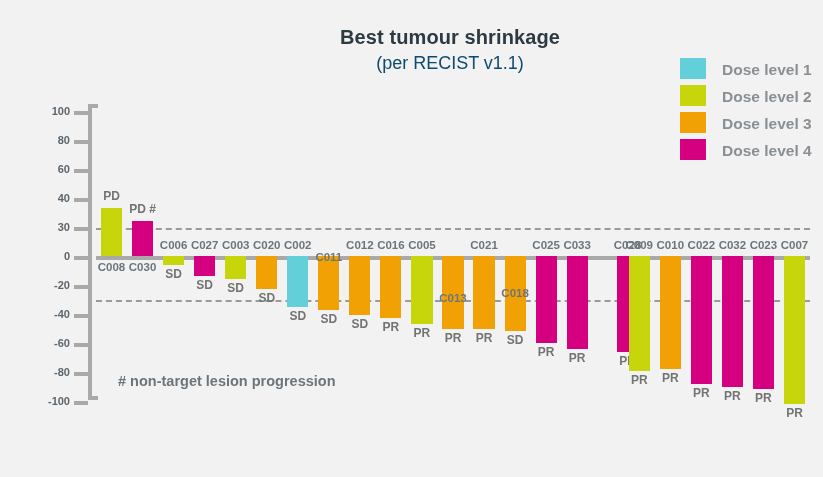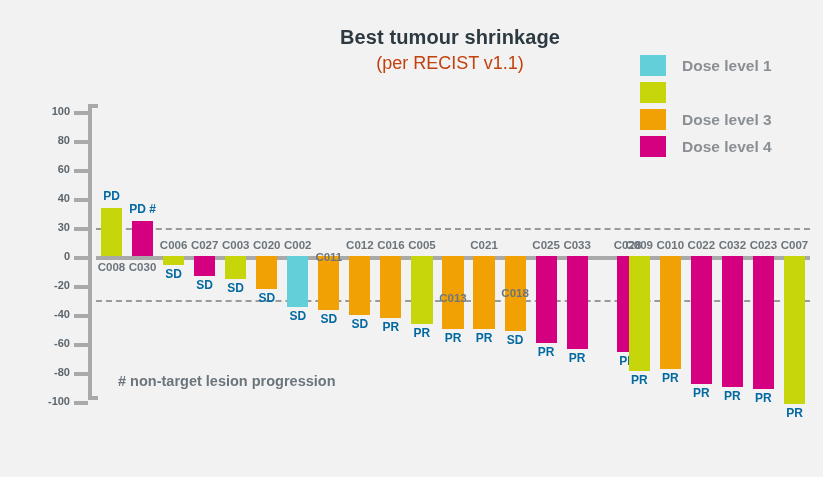--- a/index.html
+++ b/index.html
@@ -33,35 +33,36 @@
   .chart-title {
     font-size: 20px;
     font-weight: bold;
     color: #2d3a42;
     letter-spacing: 0.1px;
     line-height: 26px;
   }
   .chart-subtitle {
     font-size: 18px;
     font-weight: normal;
-    color: #c2410c;
+    color: #0c4a6e;
     line-height: 24px;
     margin-top: 1px;
   }
 
   
   .legend {
     position: absolute;
     left: 640px;
     top: 52px;
   }
   .legend-row {
     display: flex;
-    align-items: center;
+    align-items: flex-end;
     height: 27px;
+    margin-left: 40px;
   }
   .legend-swatch {
     width: 26px;
     height: 21px;
     margin-right: 16px;
     flex: 0 0 auto;
   }
   .legend-label {
     font-size: 15.5px;
     font-weight: bold;
@@ -157,21 +158,21 @@
     font-weight: bold;
     color: #6c757c;
     white-space: nowrap;
   }
   .bar-resp {
     position: absolute;
     left: 50%;
     transform: translateX(-50%);
     font-size: 12px;
     font-weight: bold;
-    color: #0369a1;
+    color: #737373;
     white-space: nowrap;
   }
 
   
   .footnote {
     position: absolute;
     left: 118px;
     top: 373px;
     font-size: 14.5px;
     font-weight: bold;
@@ -188,20 +189,21 @@
     <div class="chart-subtitle">(per RECIST v1.1)</div>
   </div>
 
   <div class="legend" id="legend">
       <div class="legend-row">
         <div class="legend-swatch" style="background: rgb(98, 207, 217);"></div>
         <div class="legend-label">Dose level 1</div>
       </div>
       <div class="legend-row">
         <div class="legend-swatch" style="background: rgb(199, 214, 11);"></div>
+        <div class="legend-label">Dose level 2</div>
       </div>
       <div class="legend-row">
         <div class="legend-swatch" style="background: rgb(242, 161, 4);"></div>
         <div class="legend-label">Dose level 3</div>
       </div>
       <div class="legend-row">
         <div class="legend-swatch" style="background: rgb(212, 0, 127);"></div>
         <div class="legend-label">Dose level 4</div>
       </div>
     </div>

